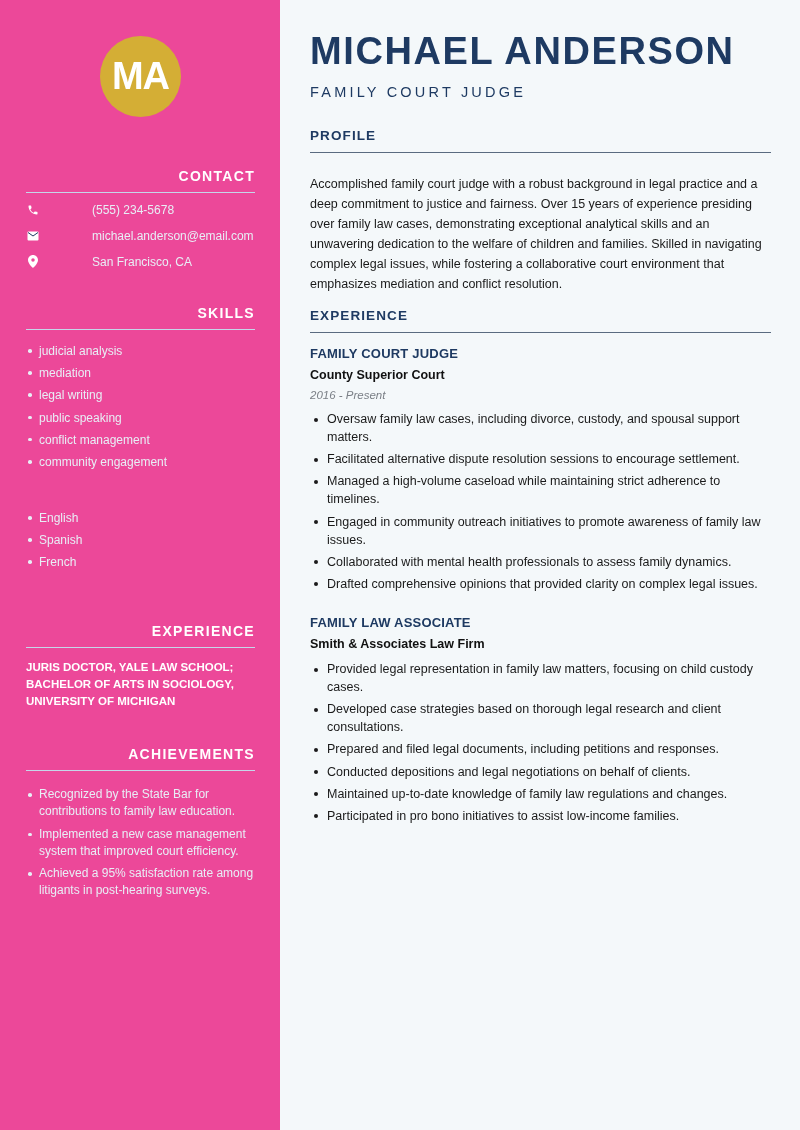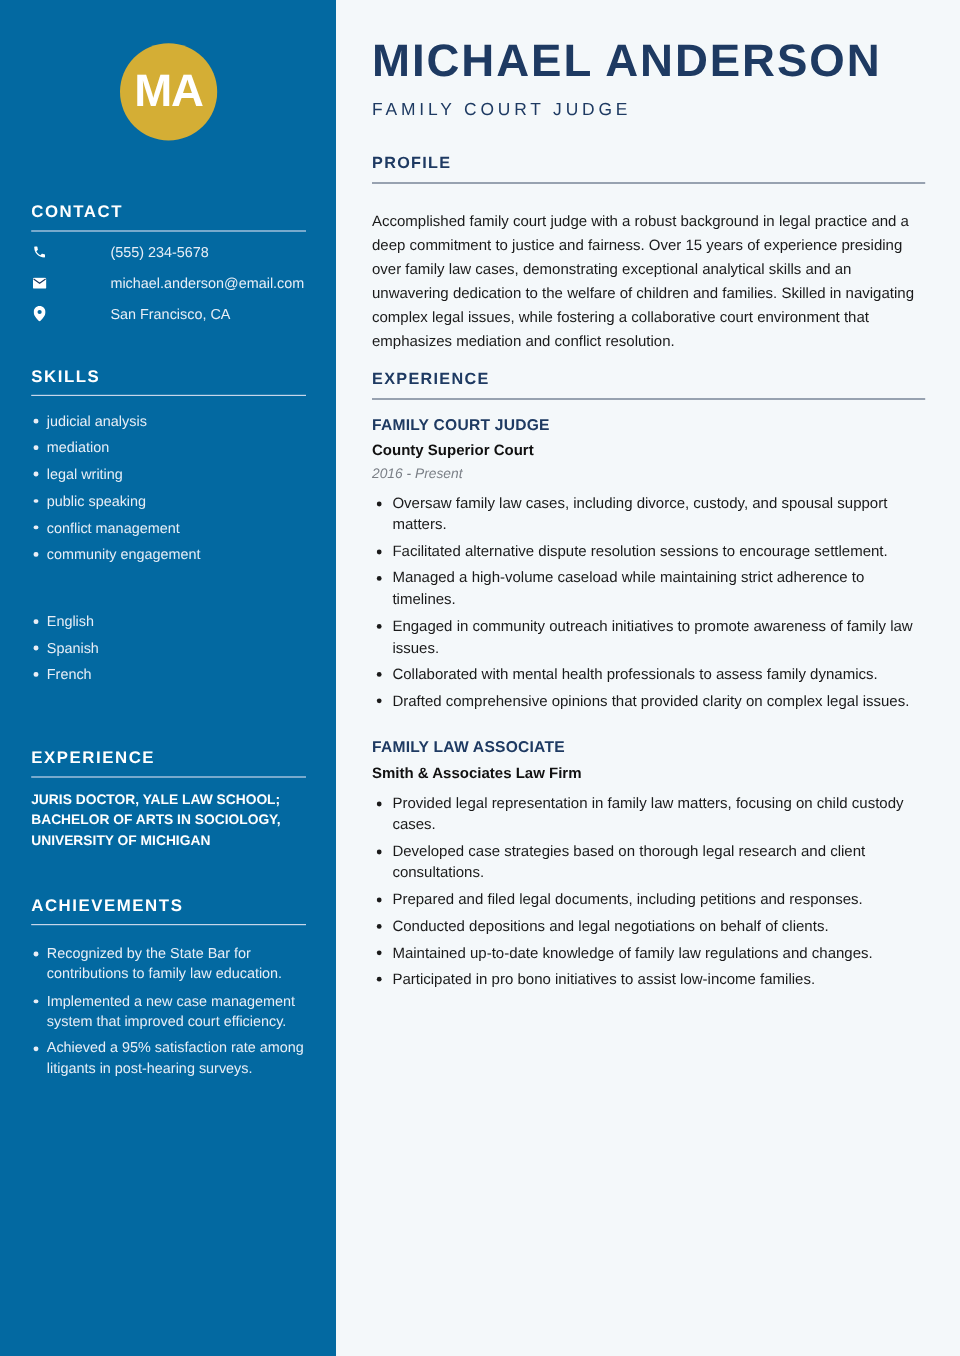--- a/index.html
+++ b/index.html
@@ -6,39 +6,40 @@
   html, body { width: 800px; height: 1130px; }
   body {
     font-family: "Liberation Sans", "DejaVu Sans", sans-serif;
     background: #f4f8fa;
     position: relative;
     overflow: hidden;
   }
   .sidebar {
     position: absolute; left: 0; top: 0;
     width: 280px; height: 1130px;
-    background: #0369a1;
+    background: #ec4899;
     color: #ffffff;
     padding: 0 26px;
   }
   .avatar {
     position: absolute; left: 100px; top: 36px;
     width: 81px; height: 81px; border-radius: 50%;
     background: #d4ae35;
     color: #ffffff;
     font-weight: bold; font-size: 38px;
     display: flex; align-items: center; justify-content: center;
     letter-spacing: -1px;
   }
   .side-section { position: absolute; left: 26px; width: 229px; }
   .side-heading {
     font-size: 14px; font-weight: bold; letter-spacing: 1.3px;
     color: #ffffff;
     padding-bottom: 8px;
     border-bottom: 1.5px solid #c6d6ea;
+    text-align: right;
   }
   .contact-list { list-style: none; margin-top: 10px; }
   .contact-item {
     display: flex; 
     font-size: 12px; color: #e8eef6;
     height: 26px;
     gap: 44px;
   }
   .contact-item .ic {
     width: 13px; height: 13px; margin-right: 9px;

